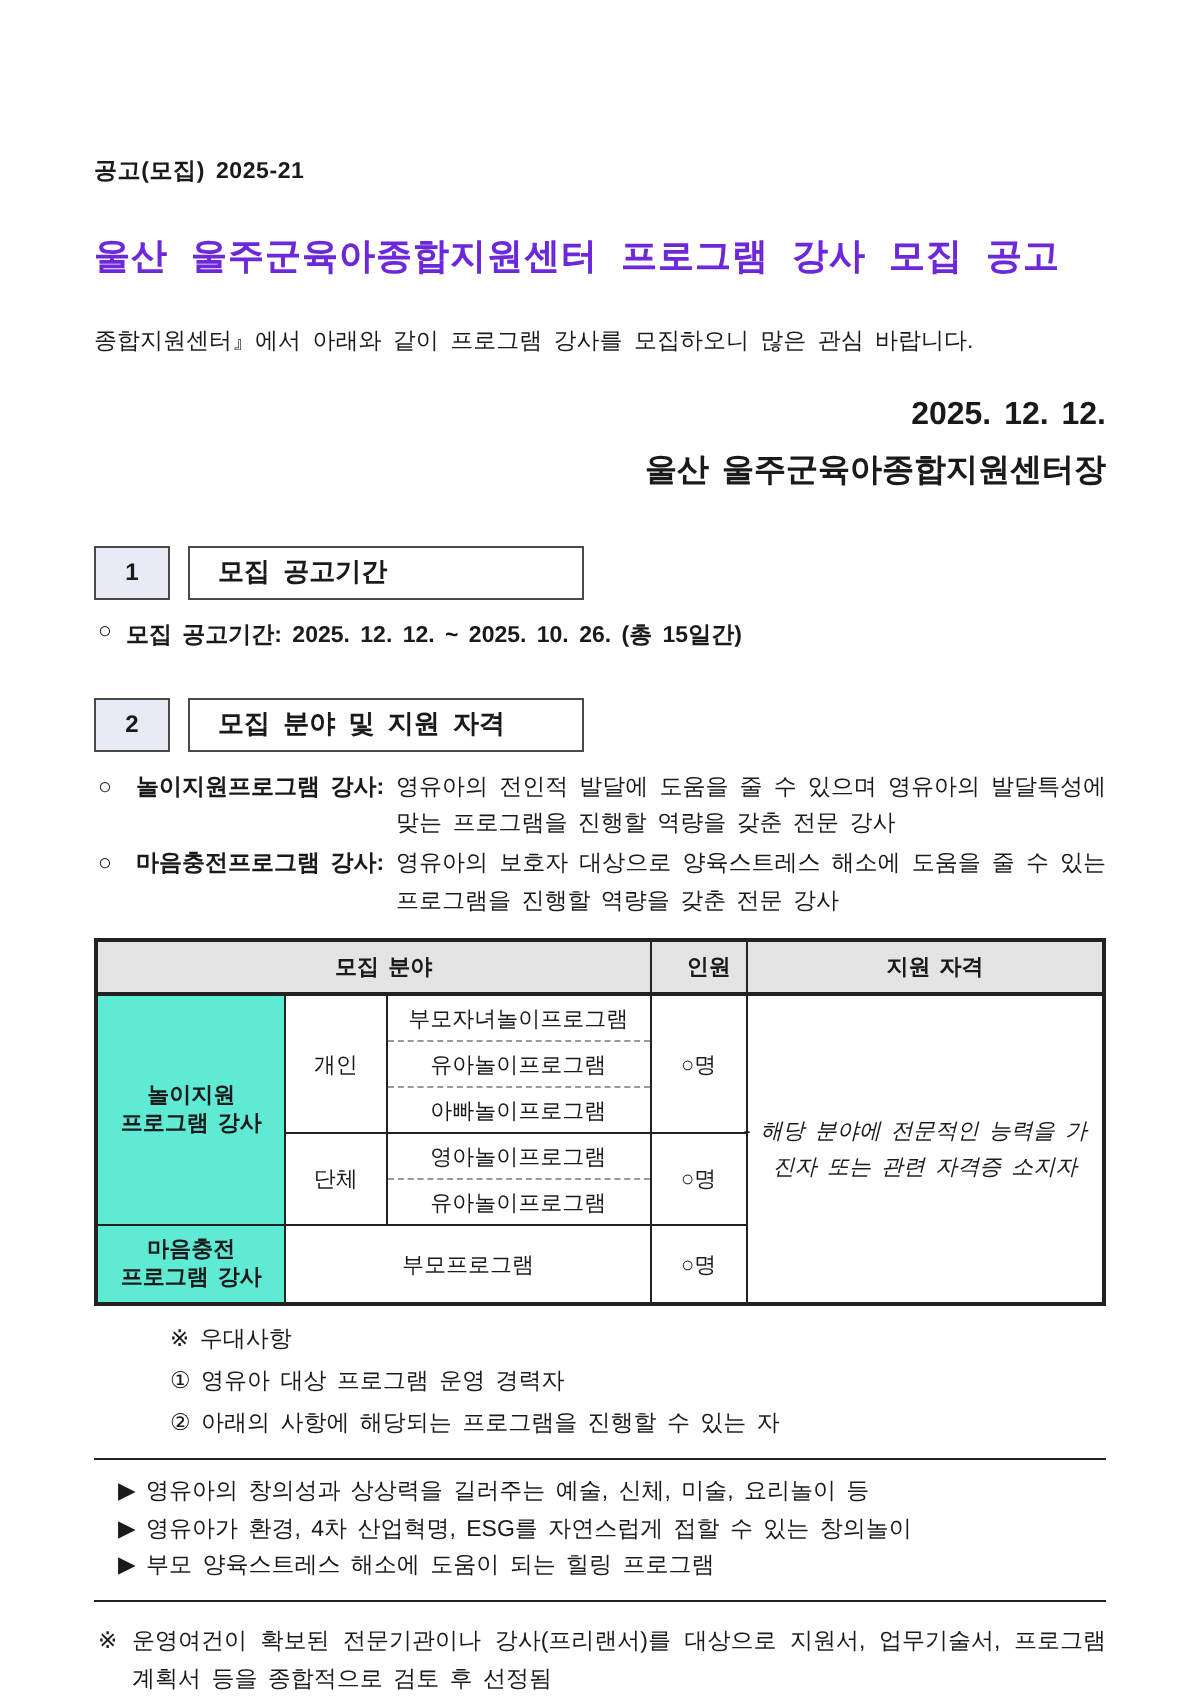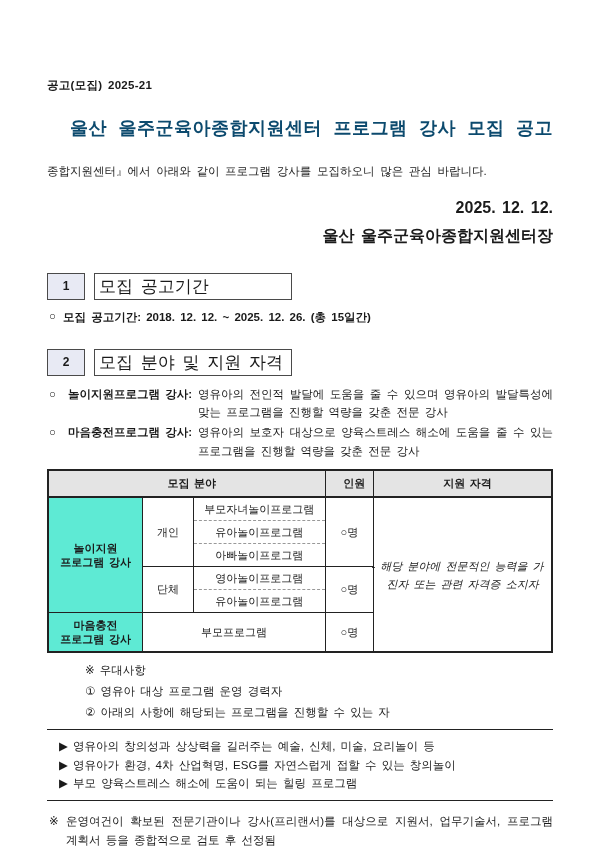--- a/index.html
+++ b/index.html
@@ -8,38 +8,38 @@
     width:600px; height:848px;
     box-sizing:border-box;
     background:#ffffff;
     color:#1a1a1a;
     font-family:"Liberation Sans","DejaVu Sans",sans-serif;
     padding:78px 47px 0 47px;
     overflow:hidden;
   }
   .doc-no { font-size:11.5px; font-weight:bold; letter-spacing:0.3px; word-spacing:2px; }
   .title {
-    margin-top:23px; text-align:right;
+    margin-top:23px; text-align:left;
     font-size:18px; font-weight:bold; letter-spacing:0.5px; word-spacing:6px;
-    color:#0c4a6e;
+    color:#6d28d9;
   }
   .intro { margin-top:21px; font-size:11.5px; line-height:1.78; word-spacing:2.5px; }
   .intro .line1 { padding-left:11px; }
   .sign-block { margin-top:13px; text-align:right; font-size:16px; font-weight:bold; line-height:1.7; word-spacing:2px; }
 
   .section-header { margin-top:24px; display:flex; align-items:stretch; gap:9px; height:27px; }
   .section-num {
     width:38px; box-sizing:border-box; background:#e8eaf4; border:1.5px solid #4a4a4a;
     display:flex; align-items:center; justify-content:center;
     font-size:12px; font-weight:bold;
   }
   .section-title-box {
     min-width:198px; box-sizing:border-box; border:1.5px solid #4a4a4a; background:#fff;
-    display:flex; align-items:center; padding:0 4px;
-    font-size:17px; font-weight:normal; word-spacing:3px;
+    display:flex; align-items:center; padding:0 14px;
+    font-size:13px; font-weight:bold; word-spacing:3px;
   }
 
   .bullet-line { margin-top:10px; display:flex; gap:7px; font-size:11.5px; font-weight:bold; word-spacing:2px; padding-left:2px; }
 
   .s2-bullets { margin-top:9px; }
   .s2-bullet { display:flex; font-size:11.5px; line-height:1.62; word-spacing:2px; margin-top:1px; padding-left:2px; }
   .s2-bullet .marker { flex:none; width:19px; }
   .s2-bullet .lead { flex:none; font-weight:bold; margin-right:6px; white-space:nowrap; }
   .s2-bullet .desc { flex:1; text-align:justify; }
 
@@ -85,21 +85,21 @@
     <div>울산 울주군육아종합지원센터장</div>
   </div>
 
   <div class="section-header">
     <div class="section-num">1</div>
     <div class="section-title-box">모집 공고기간</div>
   </div>
 
   <div class="bullet-line">
     <span>○</span>
-    <span>모집 공고기간: 2018. 12. 12. ~ 2025. 12. 26. (총 15일간)</span>
+    <span>모집 공고기간: 2025. 12. 12. ~ 2025. 10. 26. (총 15일간)</span>
   </div>
 
   <div class="section-header">
     <div class="section-num">2</div>
     <div class="section-title-box">모집 분야 및 지원 자격</div>
   </div>
 
   <div class="s2-bullets">
     <div class="s2-bullet">
       <span class="marker">○</span>

